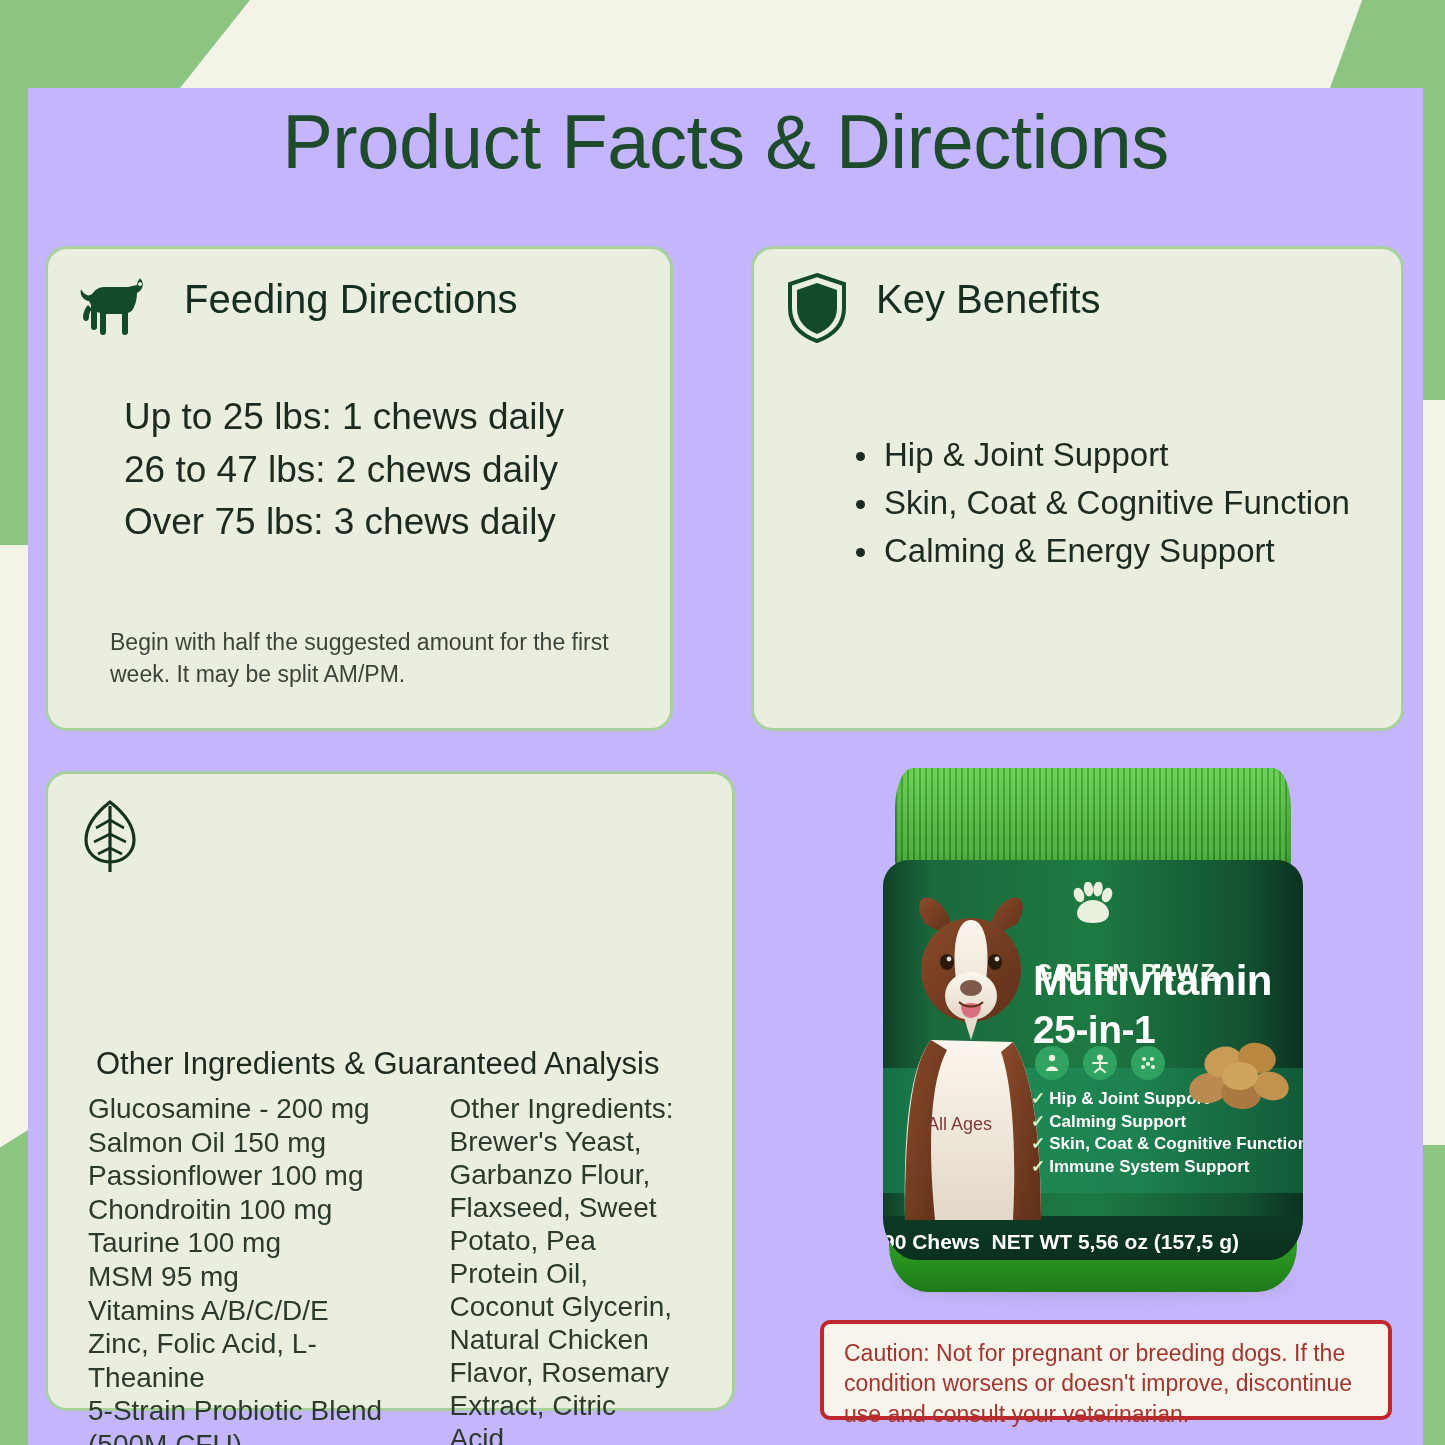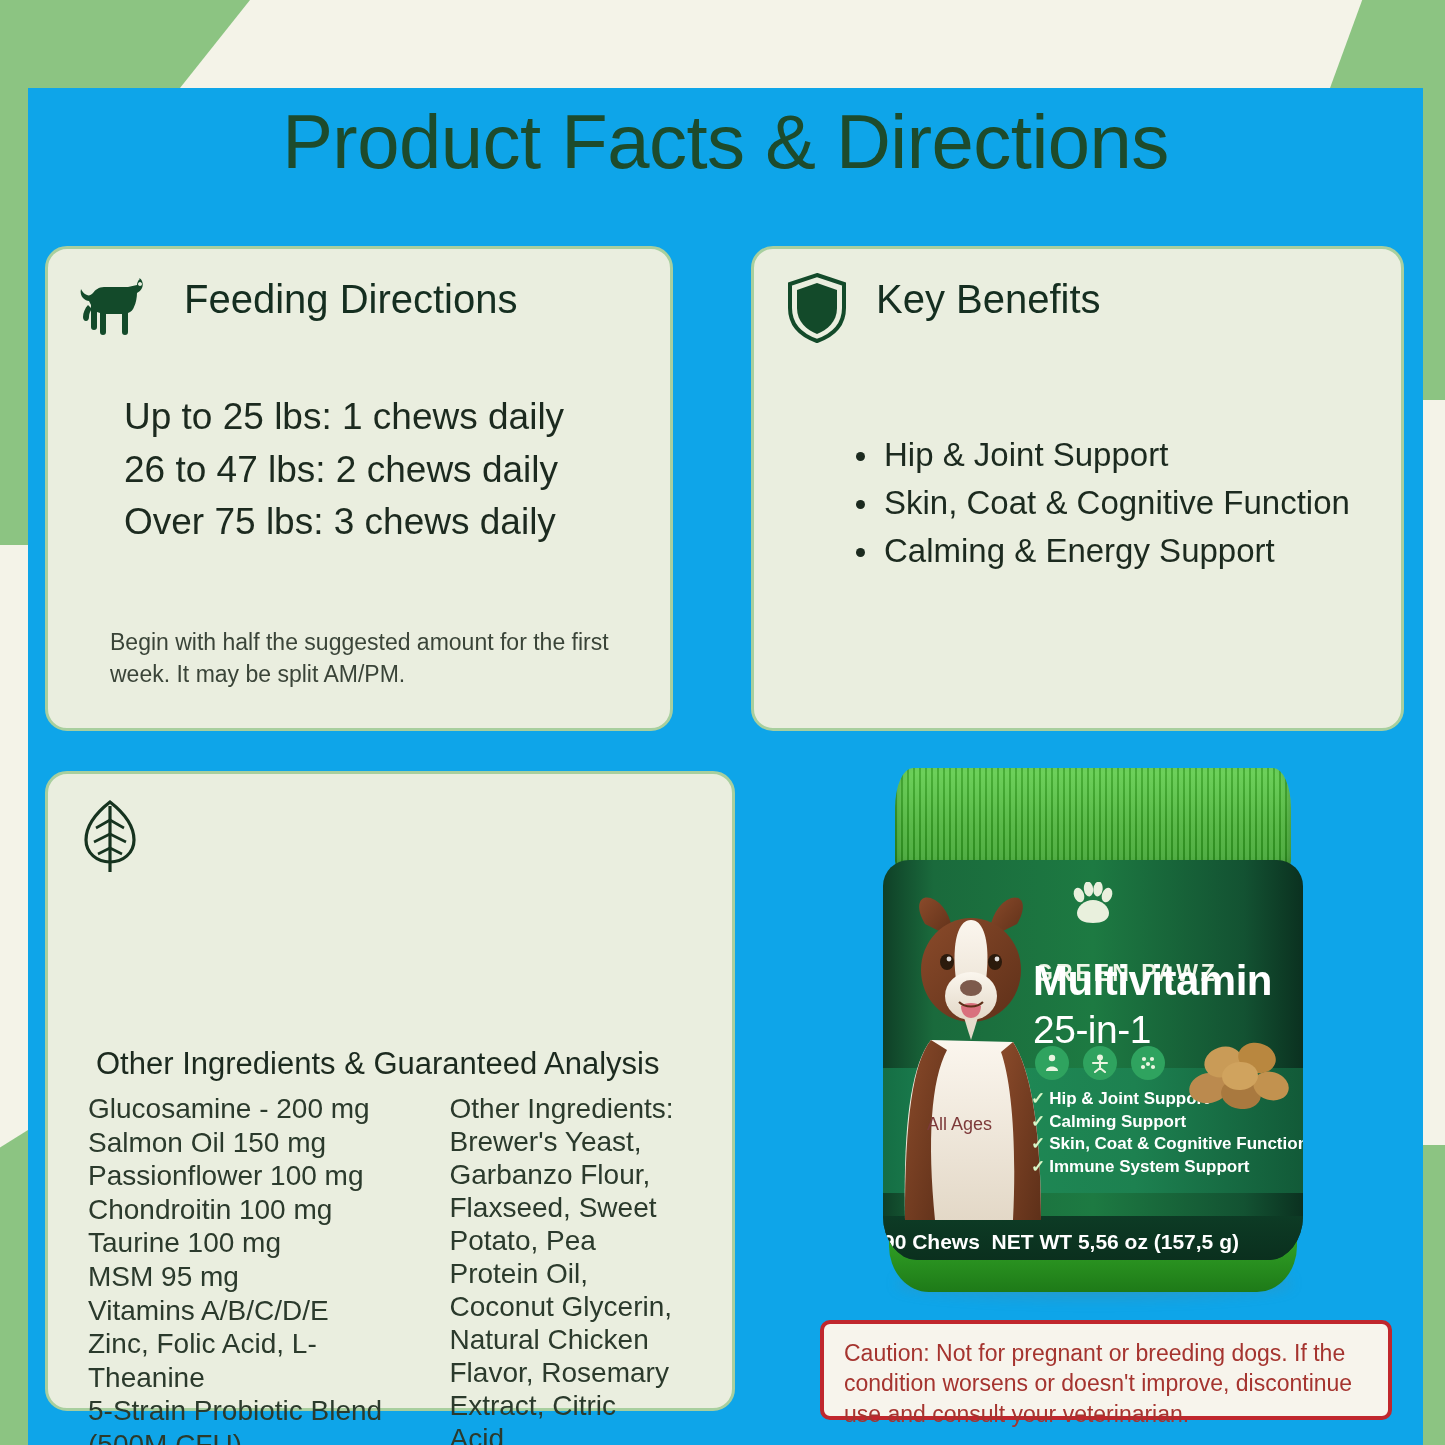--- a/index.html
+++ b/index.html
@@ -49,21 +49,21 @@
     clip-path: polygon(0 7%, 100% 0, 100% 100%, 0 100%);
   }
   .corner-br {
     right: 0; bottom: 0;
     width: 22px; height: 300px;
   }
 
   #inner {
     position: absolute;
     left: 28px; top: 88px; right: 22px; bottom: 0;
-    background: #0ea5e9;
+    background: #c4b5fd;
     z-index: 1;
   }
 
   
   #title {
     position: absolute;
     left: 0; right: 0;
     top: 10px;
     text-align: center;
     font-size: 76px;
@@ -222,21 +222,21 @@
     margin-top: 24px;
   }
   #jar-product {
     position: absolute; left: 150px; top: 100px;
     font-size: 42px; font-weight: bold; color: #ffffff;
     letter-spacing: -0.5px; line-height: 1.0;
     z-index: 3;
   }
   #jar-variant {
     position: absolute; left: 150px; top: 148px;
-    font-size: 39px; font-weight: normal; color: #ffffff;
+    font-size: 39px; font-weight: bold; color: #ffffff;
     letter-spacing: -0.5px;
     z-index: 3;
     text-align: center;
   }
   #jar-band {
     position: absolute;
     left: 0; top: 208px; width: 420px; height: 125px;
     background: linear-gradient(90deg,#156e44 0%,#1f8a56 20%,#1d8150 60%,#125a38 100%);
     z-index: 2;
   }

